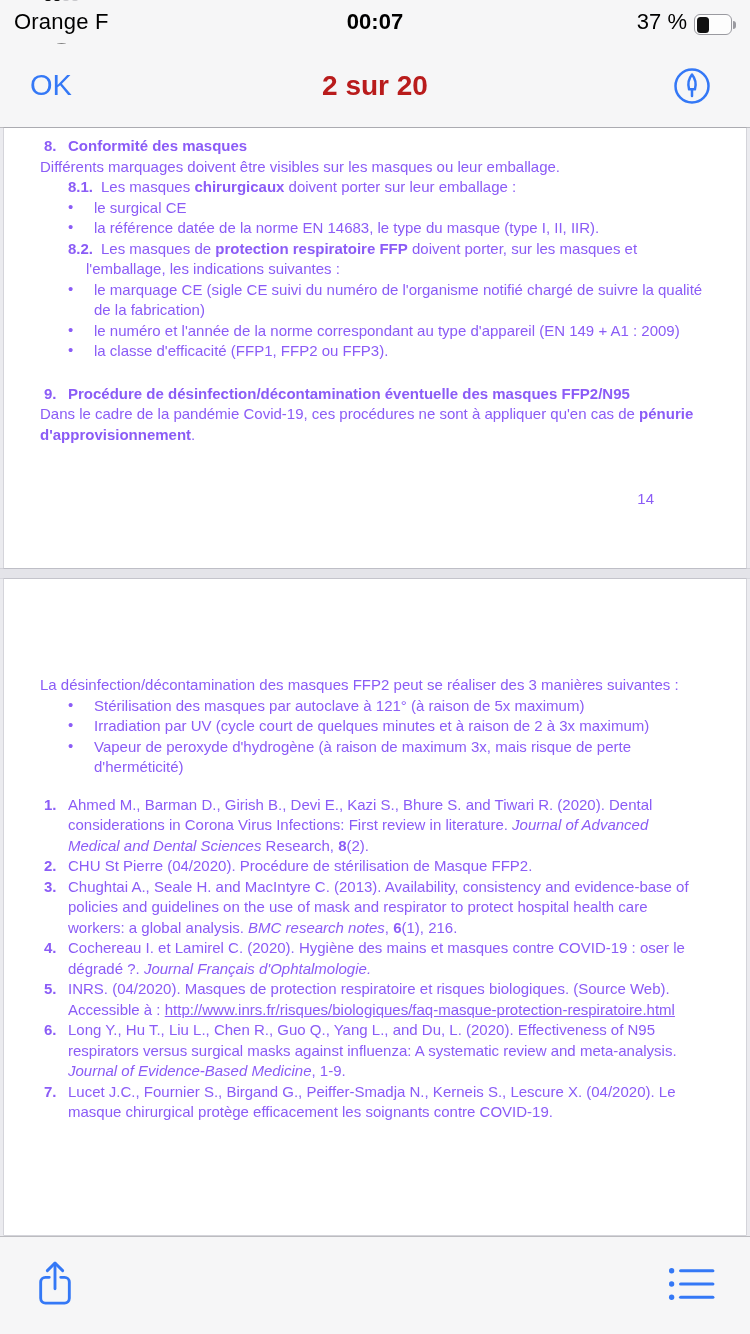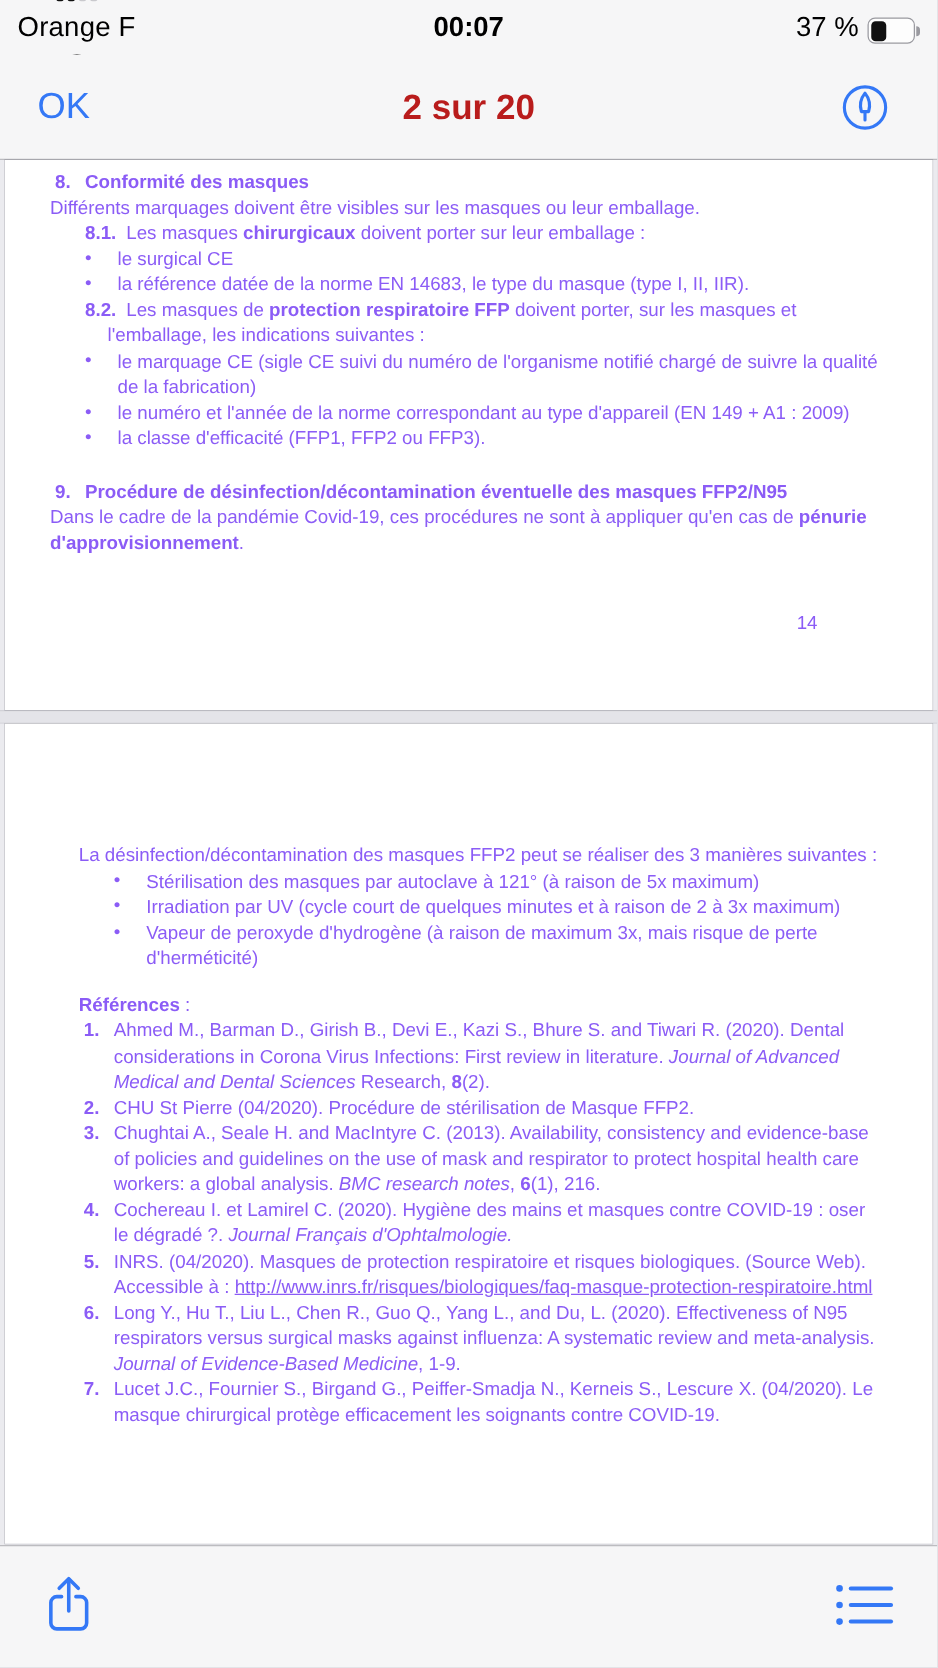--- a/index.html
+++ b/index.html
@@ -40,21 +40,21 @@
   
   .doc{position:relative;background:#ebebef;}
   .page{
     margin:0 4px;background:#fff;position:relative;
     box-shadow:0 0 0 0.5px rgba(60,60,70,.25);
     color:#8b5cf6;font-size:15px;line-height:20.5px;
     box-sizing:border-box;
   }
   .page1{height:440px;padding-top:8px;}
   .band{height:11px;background:#e4e4e9;border-top:1px solid #d2d2d8;border-bottom:1px solid #d8d8de;box-sizing:border-box;}
-  .page2{height:656px;padding-top:96px;padding-left:23px;}
+  .page2{height:656px;padding-top:96px;}
   .blk{position:relative;padding-right:42px;}
   .blk .b,.blk .n{font-weight:700;}
   .blk .i{font-style:italic;}
   .blk .u{text-decoration:underline;}
   .n{display:inline-block;text-indent:0;}
   .h8{padding-left:64px;text-indent:-24px;font-weight:700;}
   .b0{padding-left:36px;}
   .sub{padding-left:82px;text-indent:-18px;}
   .bul{padding-left:90px;}
   .bul .bullet{position:absolute;left:64px;top:-1px;}
@@ -139,21 +139,20 @@
         <div class="spacer" style="height: 44px;"></div>
         <div class="blk pagenum">14</div>
       </div>
     <div class="band"></div>
     <div class="page page2" id="page2">
         <div class="blk b0"><span>La désinfection/décontamination des masques FFP2 peut se réaliser des 3 manières suivantes :</span></div>
         <div class="blk bul"><span class="bullet">•</span><span>Stérilisation des masques par autoclave à 121° (à raison de 5x maximum)</span></div>
         <div class="blk bul"><span class="bullet">•</span><span>Irradiation par UV (cycle court de quelques minutes et à raison de 2 à 3x maximum)</span></div>
         <div class="blk bul"><span class="bullet">•</span><span>Vapeur de peroxyde d'hydrogène (à raison de maximum 3x, mais risque de perte d'herméticité)</span></div>
         <div class="spacer" style="height: 17px;"></div>
-        <div class="blk b0"><span class="b">Références</span><span> :</span></div>
         <div class="blk ref"><span class="n" style="width: 24px;">1.</span><span>Ahmed M., Barman D., Girish B., Devi E., Kazi S., Bhure S. and Tiwari R. (2020). Dental considerations in Corona Virus Infections: First review in literature. </span><span class="i">Journal of Advanced Medical and Dental Sciences</span><span> Research, </span><span class="b">8</span><span>(2).</span></div>
         <div class="blk ref"><span class="n" style="width: 24px;">2.</span><span>CHU St Pierre (04/2020). Procédure de stérilisation de Masque FFP2.</span></div>
         <div class="blk ref"><span class="n" style="width: 24px;">3.</span><span>Chughtai A., Seale H. and MacIntyre C. (2013). Availability, consistency and evidence-base of policies and guidelines on the use of mask and respirator to protect hospital health care workers: a global analysis. </span><span class="i">BMC research notes</span><span>, </span><span class="b">6</span><span>(1), 216.</span></div>
         <div class="blk ref"><span class="n" style="width: 24px;">4.</span><span>Cochereau I. et Lamirel C. (2020). Hygiène des mains et masques contre COVID-19 : oser le dégradé ?. </span><span class="i">Journal Français d'Ophtalmologie.</span></div>
         <div class="blk ref"><span class="n" style="width: 24px;">5.</span><span>INRS. (04/2020). Masques de protection respiratoire et risques biologiques. (Source Web). Accessible à : </span><span class="u">http://www.inrs.fr/risques/biologiques/faq-masque-protection-respiratoire.html</span></div>
         <div class="blk ref"><span class="n" style="width: 24px;">6.</span><span>Long Y., Hu T., Liu L., Chen R., Guo Q., Yang L., and Du, L. (2020). Effectiveness of N95 respirators versus surgical masks against influenza: A systematic review and meta-analysis. </span><span class="i">Journal of Evidence-Based Medicine</span><span>, 1-9.</span></div>
         <div class="blk ref"><span class="n" style="width: 24px;">7.</span><span>Lucet J.C., Fournier S., Birgand G., Peiffer-Smadja N., Kerneis S., Lescure X. (04/2020). Le masque chirurgical protège efficacement les soignants contre COVID-19.</span></div>
       </div>
   </div>
 

